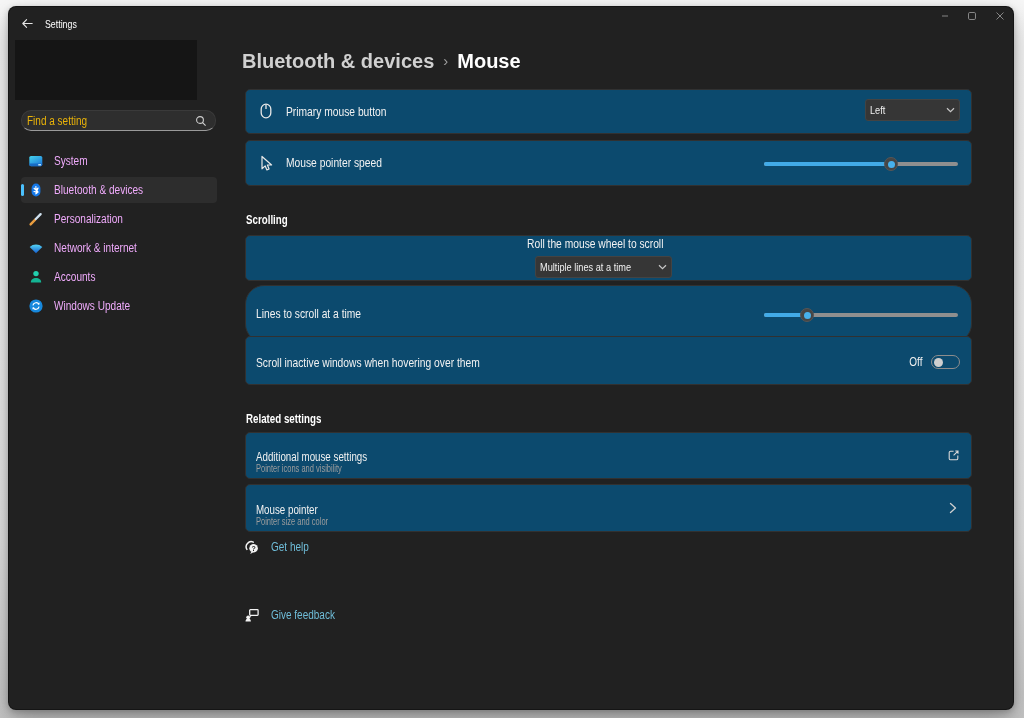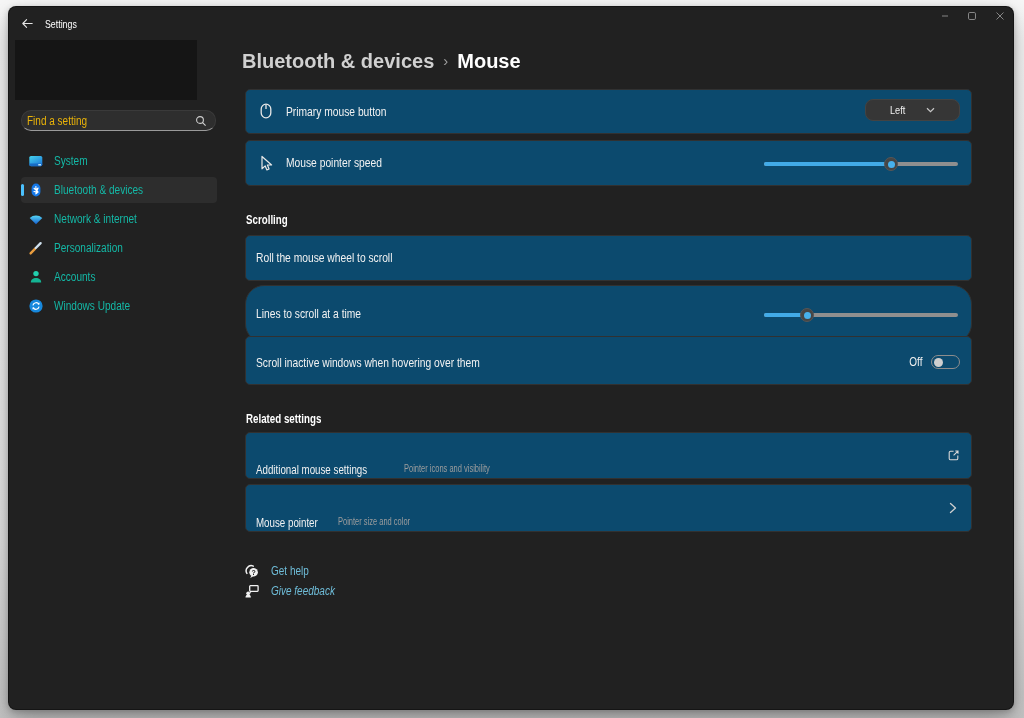--- a/index.html
+++ b/index.html
@@ -25,21 +25,21 @@
 .search {
   left:12px; top:103px; width:195px; height:21px;
   background:#2e2e2e; border:1px solid #3a3a3a; border-bottom:1px solid #9a9a9a;
   border-radius:10px; color:#eab308; font-size:12.5px;
   display:flex; align-items:center; padding:0 8px 0 5px;
 }
 .search span { flex:1; display:inline-block; transform:scaleX(.8); transform-origin:0 50%; }
 .nav { left:12px; top:141px; width:196px; }
 .nav-item {
   position:relative; height:26px; margin-bottom:3px; border-radius:4px;
-  display:flex; align-items:center; color:#14b8a6; font-size:12px;
+  display:flex; align-items:center; color:#f0abfc; font-size:12px;
 }
 .nav-item > span { display:inline-block; transform:scaleX(.84); transform-origin:0 50%; white-space:nowrap; }
 .nav-item.sel { background:#2d2d2d; }
 .nav-item.sel::before {
   content:""; position:absolute; left:0px; top:7px; width:3px; height:12px;
   border-radius:2px; background:#4cc2ff;
 }
 .nav-ic { width:16px; height:16px; margin-left:7px; margin-right:10px; flex:none; }
 
 .content { left:236px; top:0; width:735px; }
@@ -51,23 +51,23 @@
   background:#0c4a6e; border:1px solid #313131; border-radius:5px;
   display:flex; align-items:center; color:#f2f2f2; font-size:13px;
 }
 .card .ic { width:18px; height:18px; margin-left:10.5px; margin-right:11.5px; flex:none;}
 .card .pad { margin-left:10px; }
 .tx { display:inline-block; transform:scaleX(.79); transform-origin:0 50%; white-space:nowrap; }
 .grow { flex:1; }
 .sec-label { position:absolute; left:1px; font-size:12.5px; font-weight:700; color:#fff; transform:scaleX(.78); transform-origin:0 50%; }
 .dd {
   white-space:nowrap; position:relative; top:-1.5px;
-  height:22px; background:#363636; border:1px solid #434343; border-radius:8px;
+  height:22px; background:#363636; border:1px solid #434343; border-radius:3px;
   display:flex; align-items:center; font-size:11.5px; color:#f0f0f0;
-  padding:0 24px; margin-right:11px; justify-content:space-between;
+  padding:0 4px; margin-right:11px; justify-content:space-between;
 }
 .dd svg { margin-left:auto; flex:none; }
 .ddt { font-style:normal; display:inline-block; transform:scaleX(.8); transform-origin:0 50%; white-space:nowrap; }
 .slider { position:relative; top:1.2px; height:14px; margin-right:13px; }
 .sl-track { position:absolute; top:5px; height:4px; border-radius:2px; background:#8f8f8f; }
 .sl-fill { position:absolute; top:5px; height:4px; border-radius:2px; background:#42abe8; }
 .sl-thumb {
   position:absolute; top:0px; width:14px; height:14px; border-radius:50%;
   background:#454545; border:1px solid #565656;
 }
@@ -78,21 +78,21 @@
 .d2 { position:relative; top:1.5px; }
 .toggle {
   width:29px; height:14px; border-radius:8px; border:1px solid #8d8d8d;
   position:relative; margin-right:11px;
 }
 .toggle::after {
   content:""; position:absolute; left:2px; top:2px; width:9px; height:9px;
   border-radius:50%; background:#cfcfcf;
 }
 .off-lbl { font-size:12.5px; color:#f0f0f0; margin-right:9px; display:inline-block; transform:scaleX(.8); transform-origin:100% 50%; }
-.two { display:flex; flex-direction:row; justify-content:center; position:relative; top:14px; }
+.two { display:flex; flex-direction:column; justify-content:center; position:relative; top:7px; }
 .two .t1 { font-size:13px; line-height:13px; color:#f2f2f2; display:inline-block; transform:scaleX(.75); transform-origin:0 50%; white-space:nowrap; }
 .two .t2 { font-size:10px; line-height:11px; color:#9d9d9d; margin-top:0; display:inline-block; transform:scaleX(.75); transform-origin:0 50%; white-space:nowrap; }
 .link { position:absolute; display:flex; align-items:center; color:#6fbdd9; font-size:12.5px; }
 .link svg { margin-right:12px; flex:none; }
 .link span { display:inline-block; transform:scaleX(.8); transform-origin:0 50%; }
 </style>
 </head>
 <body>
 <div class="win">
 
@@ -135,39 +135,39 @@
     </div>
     <div class="nav-item sel">
       <svg class="nav-ic" viewBox="0 0 16 16">
           <rect x="3.6" y="1.6" width="8.8" height="12.8" rx="4.4" fill="#1478e8"></rect>
           <path d="M7.9 4.1 V11.9 L10.1 10 L5.7 6 M7.9 11.9 L10.1 6 L5.7 10" stroke="#fff" stroke-width="1.05" fill="none" stroke-linejoin="round"></path>
         </svg>
       <span>Bluetooth &amp; devices</span>
     </div>
     <div class="nav-item">
       <svg class="nav-ic" viewBox="0 0 16 16">
+          <path d="M2.6 13.4 L7.2 8.6" stroke="#e89c3e" stroke-width="2.4" stroke-linecap="round"></path>
+          <path d="M7.8 8 L12.6 3.2" stroke="#cfe0ee" stroke-width="2.4" stroke-linecap="round"></path>
+        </svg>
+      <span>Personalization</span>
+    </div>
+    <div class="nav-item">
+      <svg class="nav-ic" viewBox="0 0 16 16">
           <defs>
             <linearGradient id="gw" x1="0" y1="0" x2="0" y2="1">
               <stop offset="0" stop-color="#55d4f4"></stop>
               <stop offset="1" stop-color="#155fd0"></stop>
             </linearGradient>
           </defs>
           <path d="M8 13.2 L1.7 7 A9.4 9.4 0 0 1 14.3 7 Z" fill="url(#gw)"></path>
         </svg>
       <span>Network &amp; internet</span>
     </div>
     <div class="nav-item">
       <svg class="nav-ic" viewBox="0 0 16 16">
-          <path d="M2.6 13.4 L7.2 8.6" stroke="#e89c3e" stroke-width="2.4" stroke-linecap="round"></path>
-          <path d="M7.8 8 L12.6 3.2" stroke="#cfe0ee" stroke-width="2.4" stroke-linecap="round"></path>
-        </svg>
-      <span>Personalization</span>
-    </div>
-    <div class="nav-item">
-      <svg class="nav-ic" viewBox="0 0 16 16">
           <circle cx="8" cy="4.6" r="2.7" fill="#22cfae"></circle>
           <path d="M2.8 13.6 C2.8 10.6 5 9 8 9 C11 9 13.2 10.6 13.2 13.6 Z" fill="#14b494"></path>
         </svg>
       <span>Accounts</span>
     </div>
     <div class="nav-item">
       <svg class="nav-ic" viewBox="0 0 16 16">
           <circle cx="8" cy="8" r="6.6" fill="#1788dd"></circle>
           <path d="M4.9 7.3 A3.3 3.3 0 0 1 11 6.4 M11.1 8.7 A3.3 3.3 0 0 1 5 9.6" stroke="#fff" stroke-width="1.2" fill="none"></path>
           <path d="M11.6 4.6 L11.2 6.8 L9.2 6 Z" fill="#fff"></path>
@@ -203,23 +203,29 @@
       <div class="grow"></div>
       <div class="slider" style="width:194px;">
         <div class="sl-track" style="left:0; width:194px;"></div>
         <div class="sl-fill" style="left:0; width:127px;"></div>
         <div class="sl-thumb" style="left:120px;"></div>
       </div>
     </div>
 
     <div class="sec-label" style="top:206px;">Scrolling</div>
 
-    <div class="card" style="top:227.7px; height:46px;">
+    <div class="card" style="top:227.7px; height:46px;flex-direction:column;">
       <span class="pad tx">Roll the mouse wheel to scroll</span>
       <div class="grow"></div>
+      <div class="dd" style="width:137px;">
+          <i class="ddt">Multiple lines at a time</i>
+          <svg width="9" height="6" viewBox="0 0 9 6">
+            <path d="M1 1.2 L4.5 4.6 L8 1.2" stroke="#c8c8c8" stroke-width="1.2" fill="none"></path>
+          </svg>
+        </div>
     </div>
 
     <div class="card" style="top:277.8px; height:58px;border-radius:19px;">
       <span class="pad tx">Lines to scroll at a time</span>
       <div class="grow"></div>
       <div class="slider" style="width:194px;">
         <div class="sl-track" style="left:0; width:194px;"></div>
         <div class="sl-fill" style="left:0; width:43px;"></div>
         <div class="sl-thumb" style="left:36px;"></div>
       </div>
@@ -250,30 +256,30 @@
       <div class="two pad">
         <span class="t1">Mouse pointer</span>
         <span class="t2">Pointer size and color</span>
       </div>
       <div class="grow"></div>
       <svg width="8" height="12" viewBox="0 0 8 12" style="margin-right:14px;">
           <path d="M1.5 1.5 L6.5 6 L1.5 10.5" stroke="#d0d0d0" stroke-width="1.3" fill="none" stroke-linecap="round" stroke-linejoin="round"></path>
         </svg>
     </div>
 
-    <div class="link" style="top:556px; height:15px;">
+    <div class="link" style="top:532px; height:15px;">
       <svg width="14" height="14" viewBox="0 0 14 14">
         <path d="M1.9 9.4 A5.1 5.1 0 0 1 8.3 2.1" stroke="#f2f2f2" stroke-width="1.5" fill="none" stroke-linecap="round"></path>
         <circle cx="8.6" cy="8.2" r="4.3" fill="#f2f2f2"></circle>
         <path d="M6.2 11.9 L5.2 13.9 L8.5 12.2 Z" fill="#f2f2f2"></path>
         <text x="8.6" y="10.6" text-anchor="middle" font-size="7" font-weight="700" fill="#1d1d1d" font-family="Liberation Sans">?</text>
       </svg>
       <span>Get help</span>
     </div>
-    <div class="link" style="top:576px; height:15px;font-style:italic;">
+    <div class="link" style="top:600px; height:15px;">
       <svg width="14" height="14" viewBox="0 0 14 14">
         <rect x="4.7" y="1.7" width="8.4" height="5.6" rx="0.7" stroke="#f2f2f2" stroke-width="1.3" fill="none"></rect>
         <path d="M6.9 7.3 L5.1 9.5 L5.1 7.3 Z" fill="#f2f2f2"></path>
         <circle cx="3.2" cy="9.3" r="1.9" fill="#f2f2f2"></circle>
         <path d="M0.5 13.6 C0.5 11.4 1.6 10.4 3.2 10.4 C4.8 10.4 5.9 11.4 5.9 13.6 Z" fill="#f2f2f2"></path>
       </svg>
       <span>Give feedback</span>
     </div>
   </div>
 </div>

